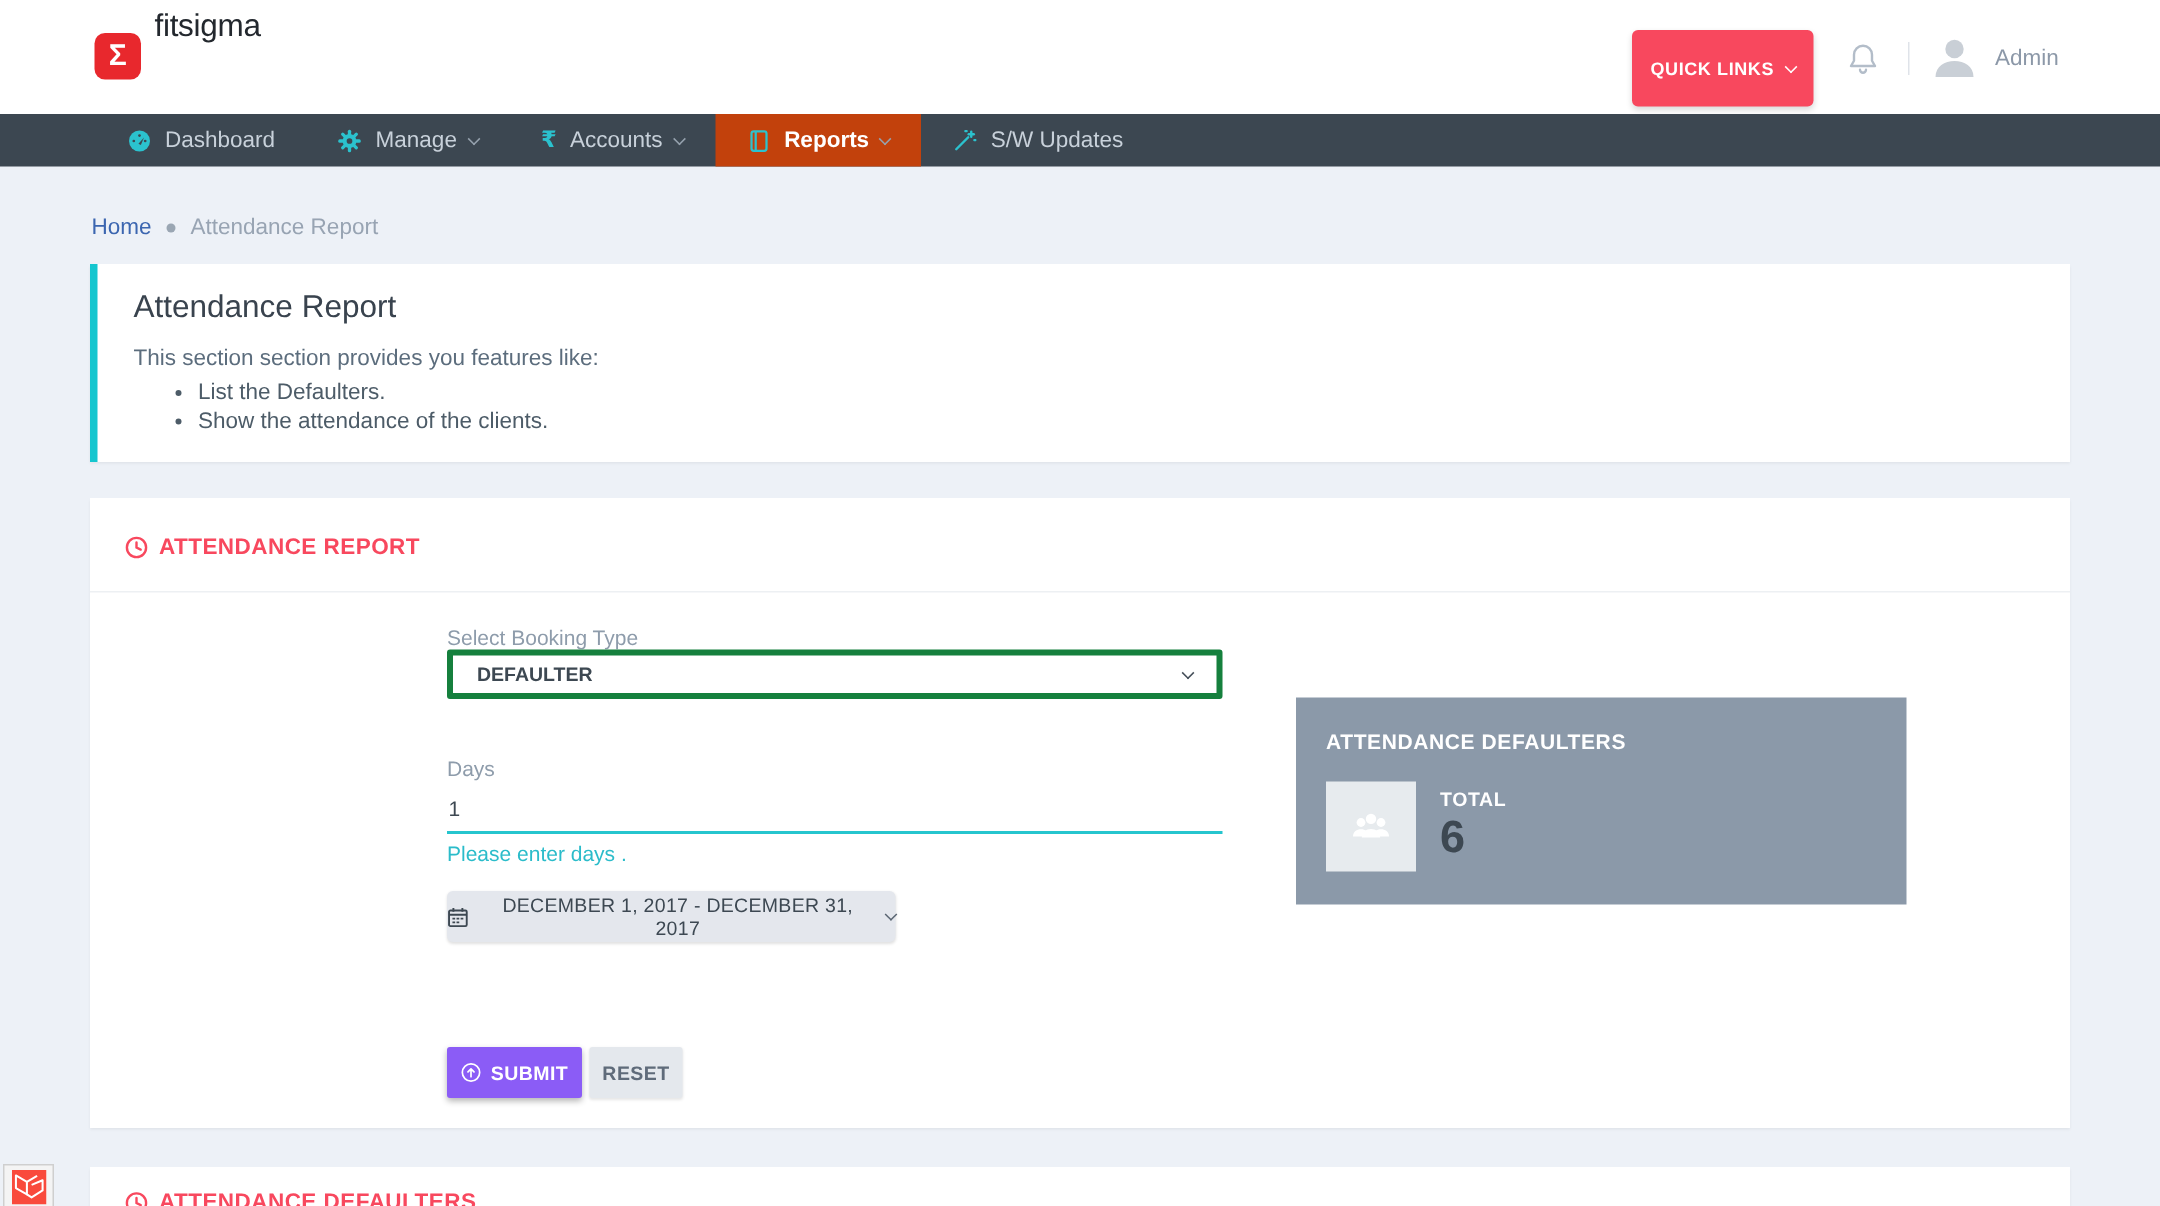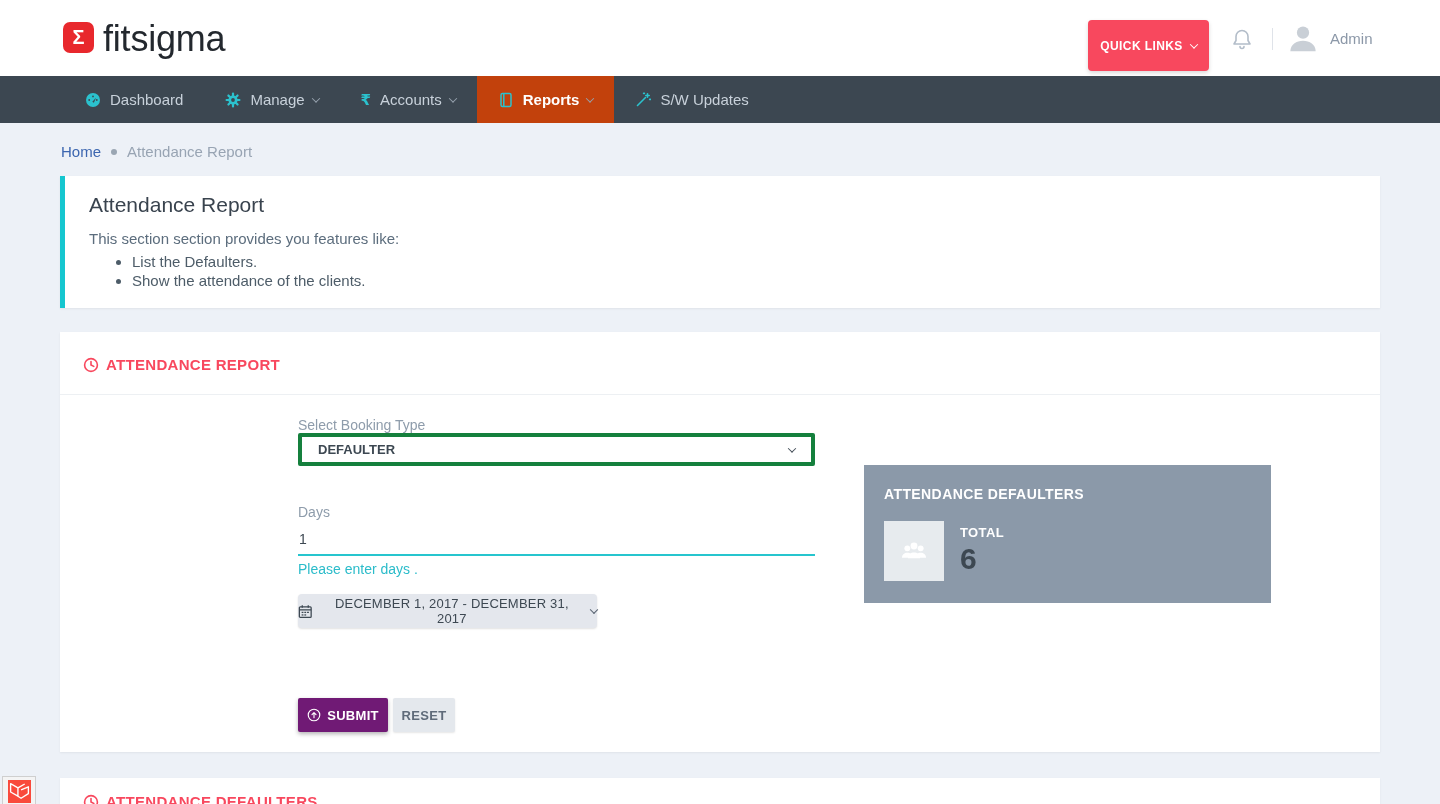--- a/index.html
+++ b/index.html
@@ -11,39 +11,39 @@
   #app { position:absolute; inset:0; width:1440px; height:804px; }
 
   
   .header { position:absolute; left:0; top:0; width:1440px; height:76px; background:#ffffff; }
   .logo-box {
     position:absolute; left:63px; top:22px; width:31px; height:31px;
     background:#e8282d; border-radius:7px; color:#fff; font-weight:bold;
     font-size:20px; display:flex; align-items:center; justify-content:center;
   }
   .brand-name {
-    position:absolute; left:103px; top:18px; font-size:36px; color:#23282e;
+    position:absolute; left:103px; top:6px; font-size:21px; color:#23282e;
     font-weight:500; letter-spacing:-0.2px;
   }
   .quick-links {
     position:absolute; left:1088px; top:20px; width:121px; height:51px;
     background:#f8485e; border:none; border-radius:4px; color:#fff;
     font-weight:bold; font-size:12px; letter-spacing:0.4px; cursor:pointer;
     display:flex; align-items:center; justify-content:center; gap:8px;
     box-shadow:0 2px 4px rgba(0,0,0,0.15);
     font-family:inherit;
   }
   .chev { display:inline-block; width:6px; height:6px; border-right:1.5px solid currentColor; border-bottom:1.5px solid currentColor; transform:rotate(45deg) translate(-1px,-1px); }
   .bell-btn { position:absolute; left:1228px; top:26px; width:28px; height:28px; background:none; border:none; cursor:pointer; color:#b3bdc9; }
   .hdr-divider { position:absolute; left:1272px; top:28px; width:1px; height:22px; background:#dfe3e9; }
   .avatar { position:absolute; left:1287px; top:22px; width:32px; height:32px; color:#c9cfd6; }
   .admin-name { position:absolute; left:1330px; top:30px; font-size:15px; color:#8c98a8; }
 
   
-  .navbar { position:absolute; left:0; top:76px; width:1440px; height:47px; background:#3c4751; display:flex; align-items:stretch; padding-left:64px; }
+  .navbar { position:absolute; left:0; top:76px; width:1440px; height:35px; background:#3c4751; display:flex; align-items:stretch; padding-left:64px; }
   .nav-item { display:flex; align-items:center; gap:9px; padding:0 21px; font-size:15px; color:#c8d1da; cursor:pointer; }
   .nav-item .n-chev { color:#96a2ae; margin-left:-1px; }
   .nav-item.active { background:#c2410c; color:#ffffff; font-weight:bold; }
   .nav-icon { width:16px; height:16px; display:inline-flex; }
   .rupee-glyph { color:#2bc2ce; font-size:15px; font-weight:bold; line-height:1; }
 
   
   .breadcrumb { position:absolute; left:61px; top:143px; font-size:15px; display:flex; align-items:center; gap:10px; }
   .crumb-home { color:#3c66b0; cursor:pointer; }
   .crumb-dot { width:6px; height:6px; border-radius:50%; background:#9aa6b3; }
@@ -88,21 +88,21 @@
     position:absolute; left:238px; top:262px; width:299px; height:34px;
     background:#e4e7ed; border:none; border-radius:4px; cursor:pointer;
     display:flex; align-items:center; justify-content:center; gap:10px;
     font-size:13px; font-weight:normal; color:#3d4852; font-family:inherit;
     box-shadow:0 1px 2px rgba(0,0,0,0.12); letter-spacing:0.2px;
   }
   .date-chev { color:#5a6572; }
 
   .submit-btn {
     position:absolute; left:238px; top:366px; width:90px; height:34px;
-    background:#701a75; border:none; border-radius:2px; color:#fff; cursor:pointer;
+    background:#8b5cf6; border:none; border-radius:2px; color:#fff; cursor:pointer;
     font-size:13px; font-weight:bold; font-family:inherit; letter-spacing:0.3px;
     display:flex; align-items:center; justify-content:center; gap:6px;
     box-shadow:0 2px 4px rgba(0,0,0,0.3);
   }
   .reset-btn {
     position:absolute; left:333px; top:366px; width:62px; height:34px;
     background:#e4e8ed; border:none; border-radius:2px; color:#5f6b7a; cursor:pointer;
     font-size:13px; font-weight:bold; font-family:inherit; letter-spacing:0.3px;
     box-shadow:0 1px 2px rgba(0,0,0,0.1);
   }

